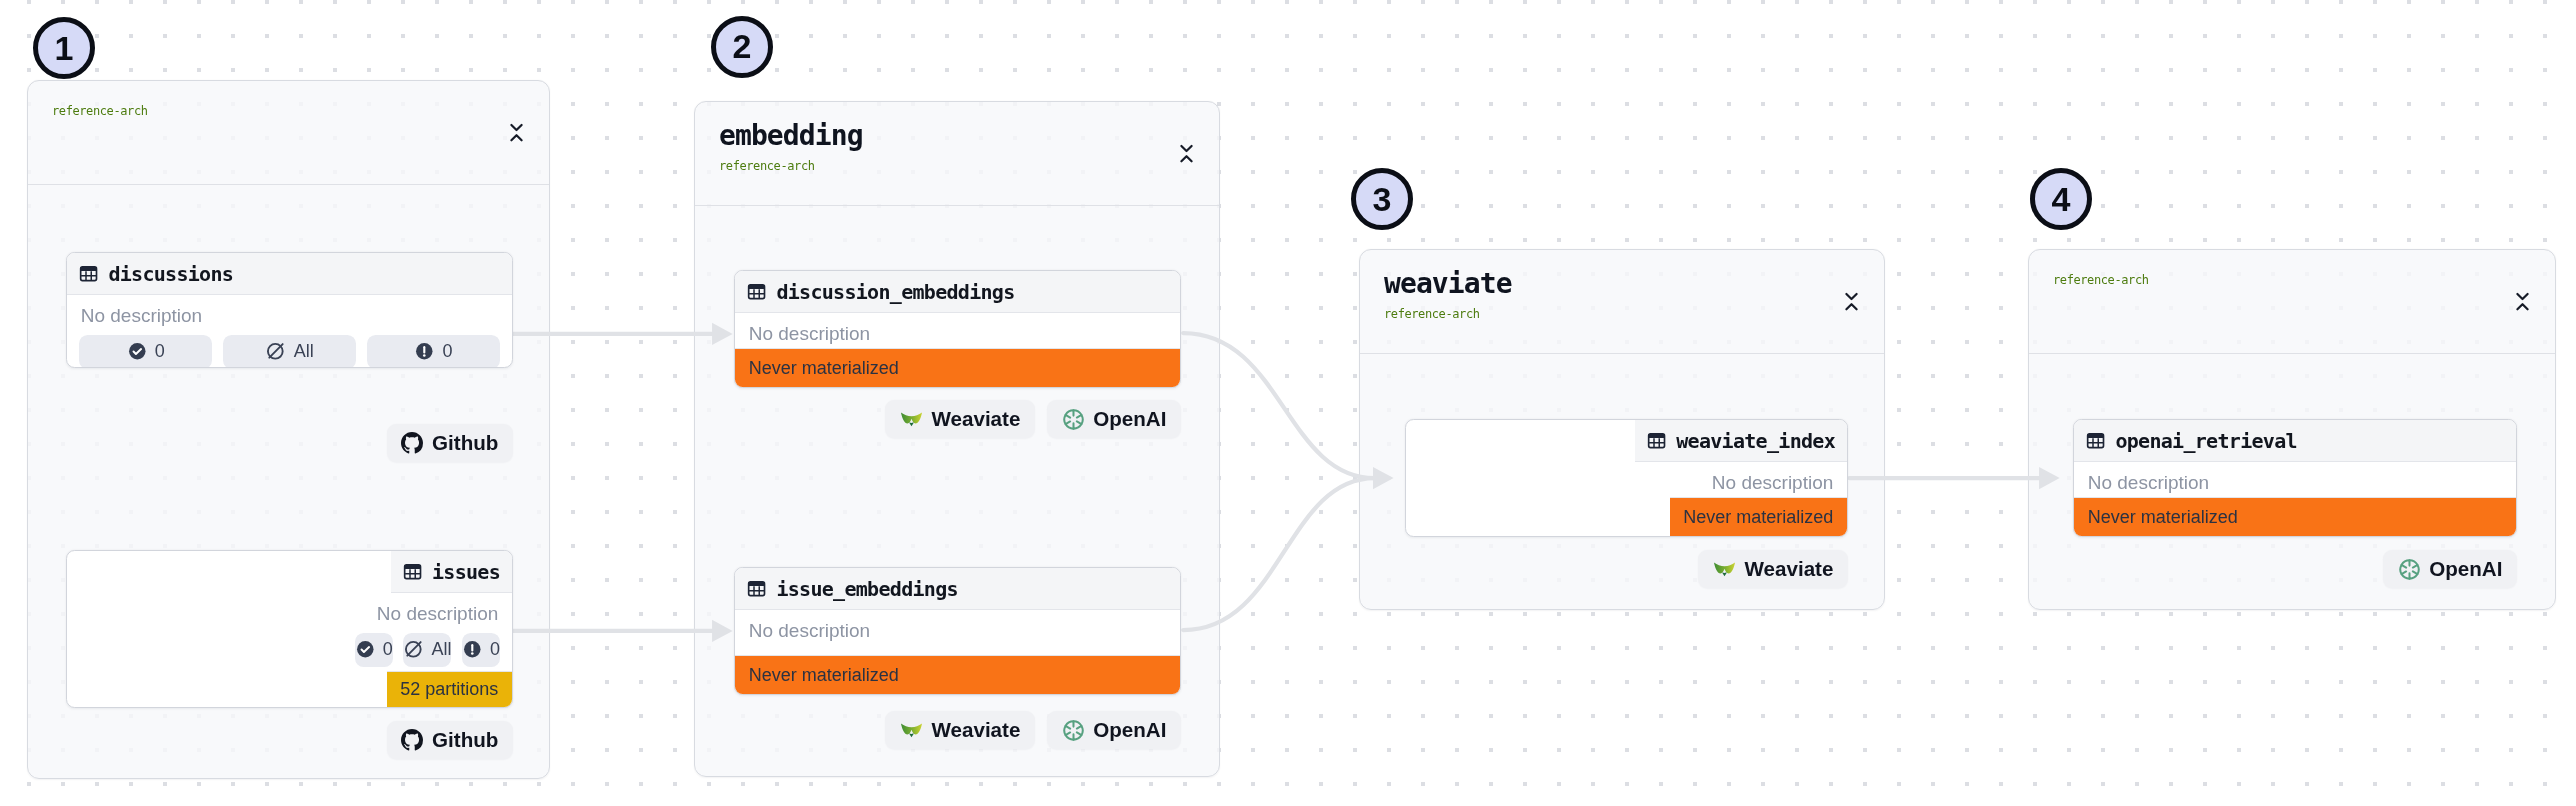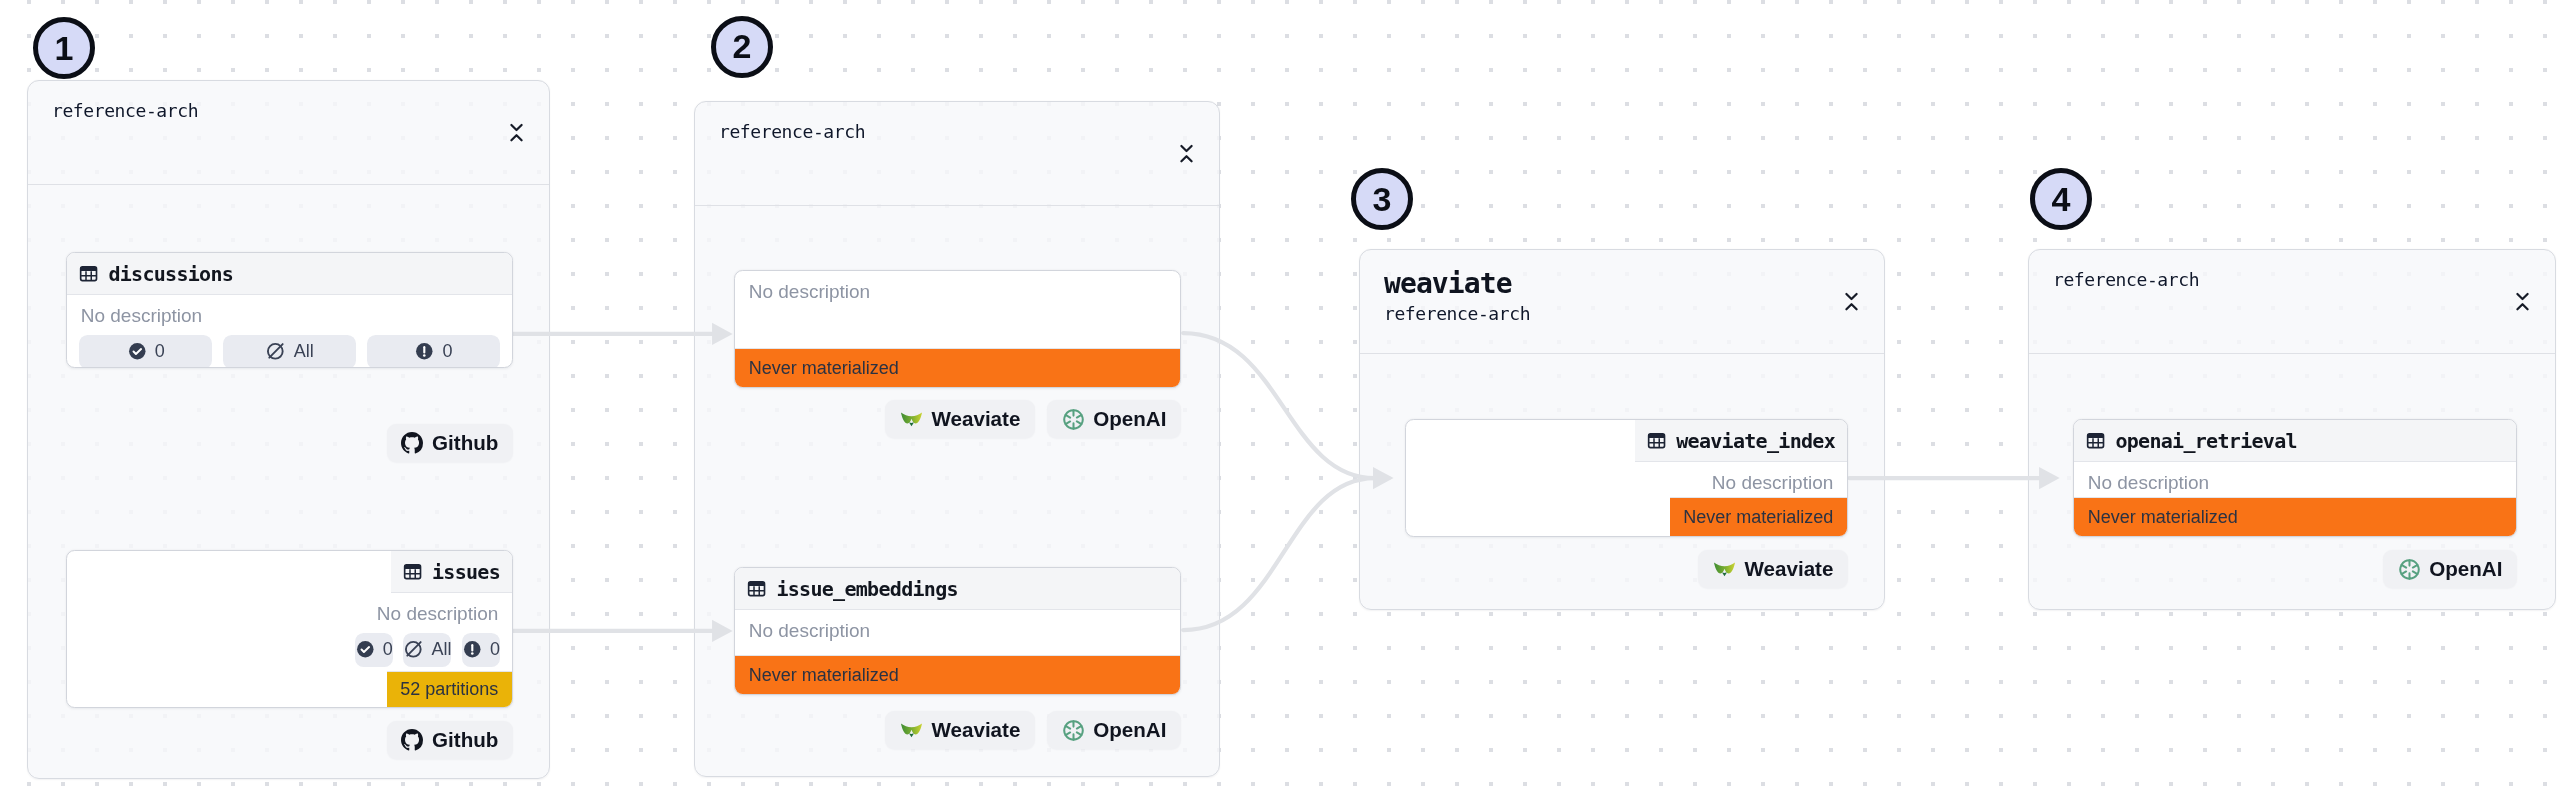--- a/index.html
+++ b/index.html
@@ -4,21 +4,21 @@
 <style>
   html,body{margin:0;padding:0;}
   body{width:2576px;height:806px;background:#ffffff;font-family:"Liberation Sans","DejaVu Sans",sans-serif;overflow:hidden;}
   #canvas{position:relative;width:2576px;height:806px;}
   .dots{position:absolute;inset:0;background-image:radial-gradient(circle,#dcdee3 2.2px,transparent 2.4px);background-size:34px 34px;background-position:12px 19px;z-index:0;}
 
   
   .group{position:absolute;background:rgba(247,248,250,.82);border:1.3px solid #d8dbe1;border-radius:12px;box-shadow:0 0.9px 1.7px rgba(16,24,40,.05);z-index:1;box-sizing:border-box;}
   .group-header{position:relative;height:104px;border-bottom:1.3px solid #dfe1e6;padding:17px 24px 0 24px;box-sizing:border-box;}
   .group-title{font-family:"DejaVu Sans Mono",monospace;font-weight:700;font-size:28px;letter-spacing:-0.9px;color:#0f141f;line-height:34px;}
-  .group-subtitle{font-family:"DejaVu Sans Mono",monospace;font-size:18px;color:#0f172a;line-height:22px;margin-top:1.7px;letter-spacing:-0.4px;}
+  .group-subtitle{font-family:"DejaVu Sans Mono",monospace;font-size:12px;color:#4d7c0f;line-height:22px;margin-top:1.7px;letter-spacing:-0.4px;}
   .collapse-btn{position:absolute;right:20.6px;top:50%;transform:translateY(-50%);background:none;border:none;padding:3.4px;cursor:pointer;}
 
   
   .step-circle{position:absolute;width:62px;height:62px;border-radius:50%;background:#d6daf7;border:5.2px solid #0b0e16;box-sizing:border-box;display:flex;align-items:center;justify-content:center;font-weight:700;font-size:34px;color:#0b0e16;z-index:6;}
 
   
   svg.edges{position:absolute;left:0;top:0;z-index:3;}
   .edge{stroke:#e0e2e6;stroke-width:5;fill:none;stroke-linecap:round;}
   .edge-head{fill:#e0e2e6;}
 
@@ -98,20 +98,21 @@
       <button class="collapse-btn">
         <svg class="icon" width="17" height="20.6" viewBox="0 0 20 24">
             <use href="#coll"></use>
           </svg>
       </button>
     </div>
   </div>
 
   <div class="group" style="left:694px;top:101px;width:526px;height:676px;">
     <div class="group-header">
+      <div class="group-title">embedding</div>
       <div class="group-subtitle">reference-arch</div>
       <button class="collapse-btn">
         <svg class="icon" width="17" height="20.6" viewBox="0 0 20 24">
             <use href="#coll"></use>
           </svg>
       </button>
     </div>
   </div>
 
   <div class="group" style="left:1359px;top:249px;width:526px;height:361px;">
@@ -228,20 +229,26 @@
         <svg class="icon" width="20.6" height="20.6" viewBox="0 0 24 24">
             <use href="#alert"></use>
           </svg>
         <span>0</span>
       </div>
     </div>
     <div class="asset-footer">52 partitions</div>
   </div>
 
   <div class="asset-node" style="left:734px;top:270px;width:447px;height:118px;">
+    <div class="asset-header">
+      <svg class="icon" width="20" height="20" viewBox="0 0 24 24">
+          <use href="#tbl"></use>
+        </svg>
+      <span class="asset-name">discussion_embeddings</span>
+    </div>
     <div class="asset-desc">No description</div>
     <div class="status-footer">Never materialized</div>
   </div>
 
   <div class="asset-node" style="left:734px;top:567px;width:447px;height:128px;">
     <div class="asset-header">
       <svg class="icon" width="20" height="20" viewBox="0 0 24 24">
           <use href="#tbl"></use>
         </svg>
       <span class="asset-name">issue_embeddings</span>

